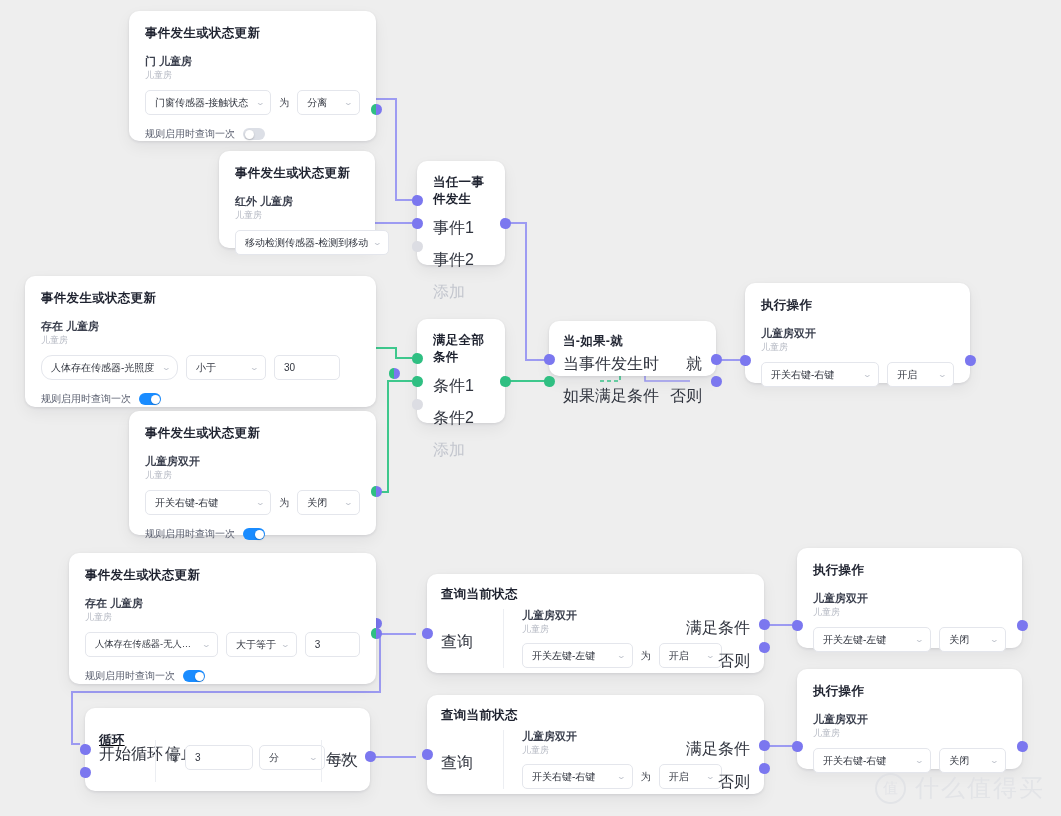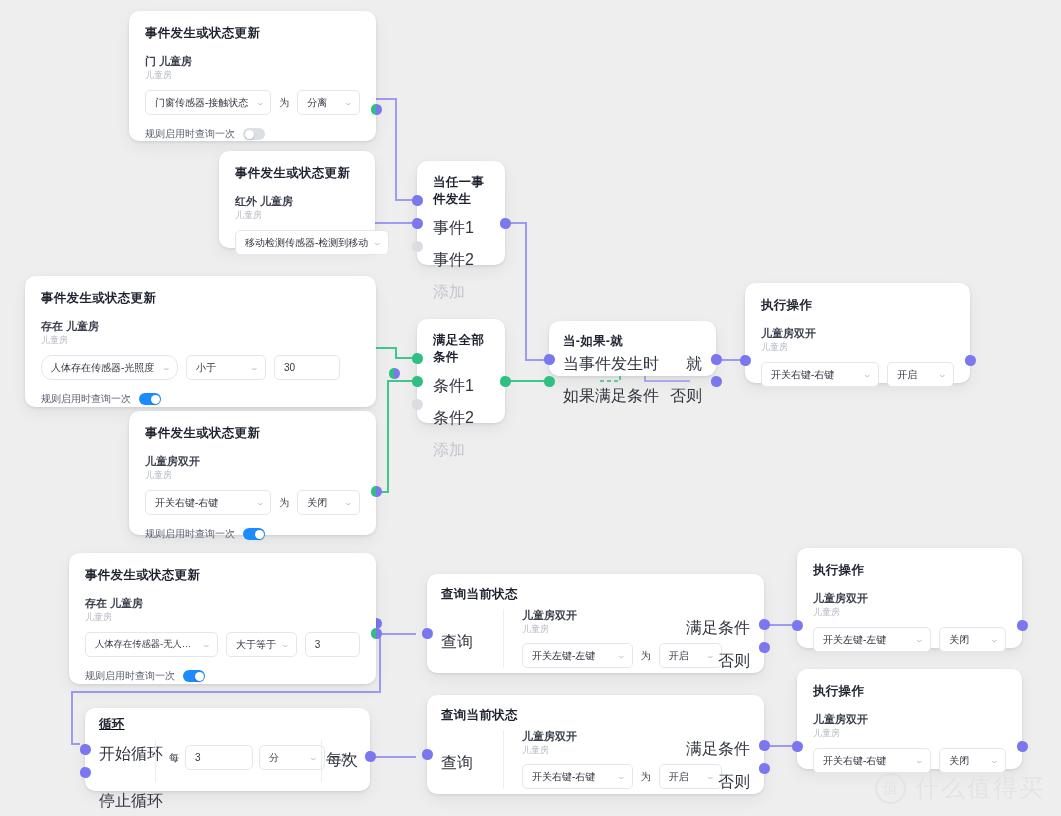--- a/index.html
+++ b/index.html
@@ -436,24 +436,24 @@
         <i class="l pl"></i>
         <i class="r pl"></i>
       </div>
     <div class="port" style="left:219.5px;top:72px;">
         <i class="l pl"></i>
         <i class="r pl"></i>
       </div>
   </div>
 
   <div class="node" style="left:85px;top:708px;width:285px;height:83px;">
-    <div style="padding:8px 0 0 14px;text-decoration:underline;">
+    <div style="padding:24px 0 0 14px;text-decoration:underline;">
       <div class="node-title">循环</div>
     </div>
-    <div style="position:absolute;left:14px;top:36px;display:flex;flex-direction:column;gap:26px;">
+    <div style="position:absolute;left:14px;top:36px;display:flex;gap:2px;">
       <div class="in-label">开始循环</div>
       <div class="in-label">停止循环</div>
     </div>
     <div style="position:absolute;left:70px;top:32px;height:42px;border-left:1px solid #eceef2;"></div>
     <div class="row" style="position:absolute;left:84px;top:37px;gap:6px;">
       <div class="word">每</div>
       <div class="numbox" style="width:68px;">
         <span>3</span>
       </div>
       <div class="select" style="width:66px;">

